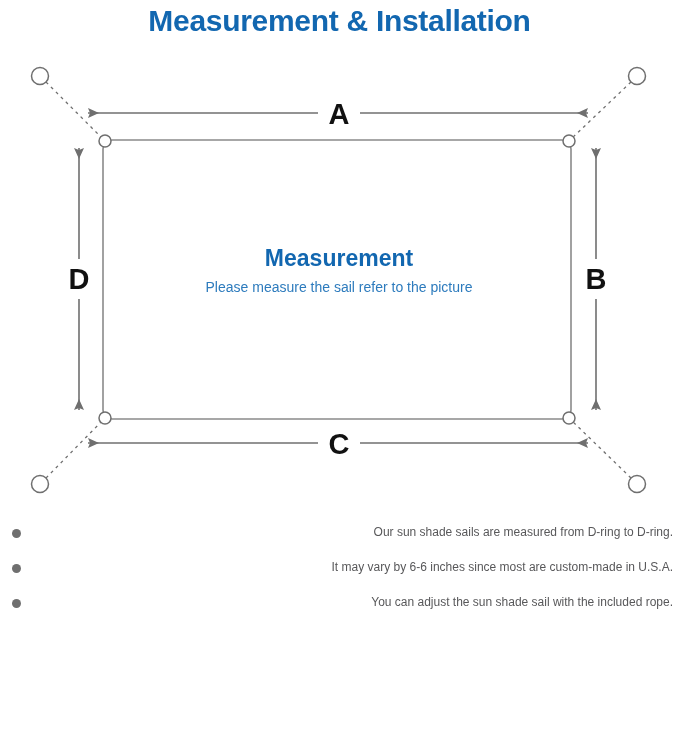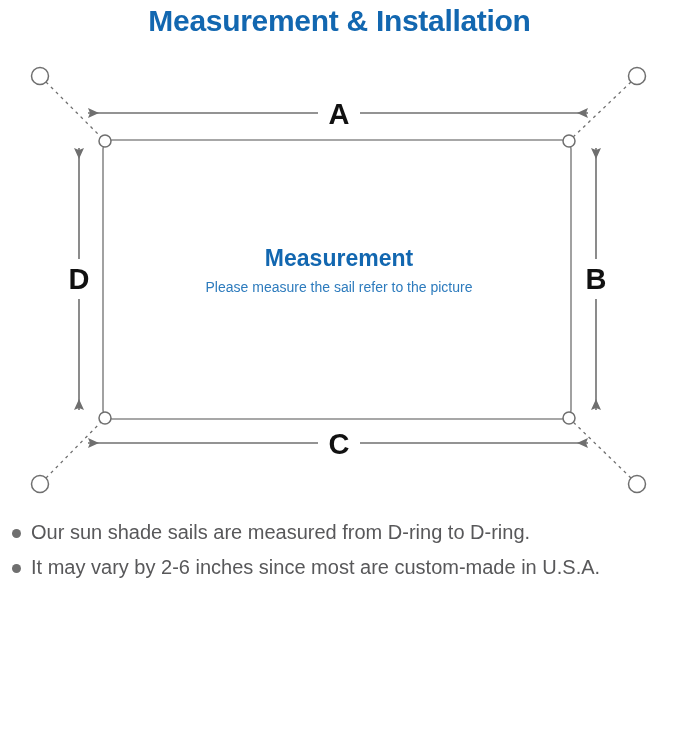--- a/index.html
+++ b/index.html
@@ -83,23 +83,24 @@
     height: 9px;
     border-radius: 50%;
     background: #6f6f6f;
     margin-left: 12px;
     margin-right: 10px;
     margin-top: 7px;
   }
   .note-text {
     flex: 1 1 auto;
     font-family: "Liberation Sans", sans-serif;
-    font-size: 20px;
+    font-size: 12px;
     line-height: 21px;
     color: #58585a;
+    text-align: right;
   }
 </style>
 </head>
 <body>
 
 <div class="page">
 
   <div class="title">Measurement &amp; Installation</div>
 
   <div class="diagram">
@@ -151,17 +152,21 @@
     </svg>
   </div>
 
   <div class="notes">
     <div class="note-row">
       <span class="note-bullet"></span>
       <span class="note-text">Our sun shade sails are measured from D-ring to D-ring.</span>
     </div>
     <div class="note-row">
       <span class="note-bullet"></span>
-      <span class="note-text">It may vary by 2-6 inches since most are custom-made in U.S.A.</span>
+      <span class="note-text">It may vary by 6-6 inches since most are custom-made in U.S.A.</span>
+    </div>
+    <div class="note-row">
+      <span class="note-bullet"></span>
+      <span class="note-text">You can adjust the sun shade sail with the included rope.</span>
     </div>
   </div>
 
 </div>
 
 </body></html>

